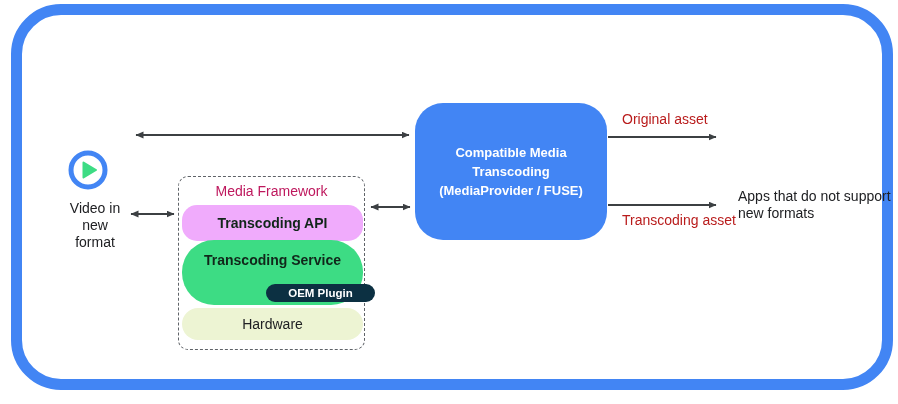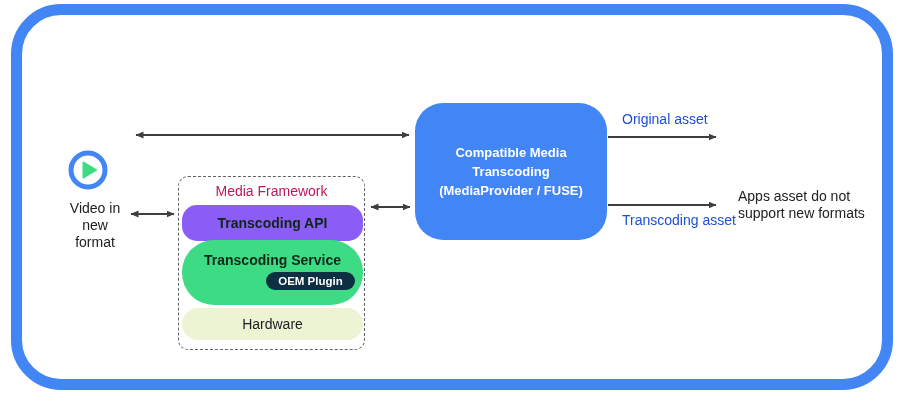--- a/index.html
+++ b/index.html
@@ -44,31 +44,31 @@
   .mf-title {
     left: 178px; top: 183px; width: 187px;
     text-align: center; font-size: 14px; color: #be185d;
   }
   .pill {
     display: flex; align-items: center; justify-content: center;
     text-align: center;
   }
   .pill-api {
     left: 182px; top: 205px; width: 181px; height: 36px;
-    background: #8b5cf6; border-radius: 15px;
+    background: #f0abfc; border-radius: 15px;
     font-size: 14px; font-weight: bold; color: #11261a;
   }
   .pill-service {
     left: 182px; top: 240px; width: 181px; height: 65px;
     background: #3ddc84; border-radius: 32px;
     font-size: 14px; font-weight: bold; color: #11261a;
     align-items: flex-start; padding-top: 12px;
   }
   .pill-oem {
-    left: 266px; top: 272px; width: 89px; height: 18px;
+    left: 266px; top: 284px; width: 109px; height: 18px;
     background: #0c3042; border-radius: 9px;
     font-size: 11.5px; font-weight: bold; color: #ffffff;
   }
   .pill-hw {
     left: 182px; top: 308px; width: 181px; height: 32px;
     background: #edf4d3; border-radius: 16px;
     font-size: 14px; color: #202124;
   }
 
   
@@ -77,21 +77,21 @@
     background: #4285f4; border-radius: 28px;
     display: flex; flex-direction: column;
     align-items: center; justify-content: center;
     color: #ffffff; font-weight: bold;
     font-size: 13px; line-height: 19px; text-align: center;
     padding: 0 10px;
   }
   .transcoding-box .subtitle { white-space: nowrap; }
 
   
-  .asset-label { font-size: 14px; color: #1d4ed8; white-space: nowrap; }
+  .asset-label { font-size: 14px; color: #b91c1c; white-space: nowrap; }
   .asset-original { left: 622px; top: 111px; }
   .asset-transcoded { left: 622px; top: 212px; }
   .apps-label { font-size: 14px; line-height: 17px; color: #202124; }
   .apps-support { left: 738px; top: 121px; width: 135px; }
   .apps-nosupport { left: 738px; top: 188px; width: 155px; }
 
   svg.overlay { position: absolute; left: 0; top: 0; width: 898px; height: 404px; pointer-events: none; }
 </style>
 </head>
 <body>
@@ -129,15 +129,15 @@
   <div class="abs pill pill-hw">Hardware</div>
 
   <div class="abs transcoding-box">
     <span class="title">Compatible Media Transcoding</span>
     <span class="subtitle">(MediaProvider / FUSE)</span>
   </div>
 
   <div class="abs asset-label asset-original">Original asset</div>
 
   <div class="abs asset-label asset-transcoded">Transcoding asset</div>
-  <div class="abs apps-label apps-nosupport">Apps asset do not support new formats</div>
+  <div class="abs apps-label apps-nosupport">Apps that do not support new formats</div>
 
 </div>
 
 </body></html>

